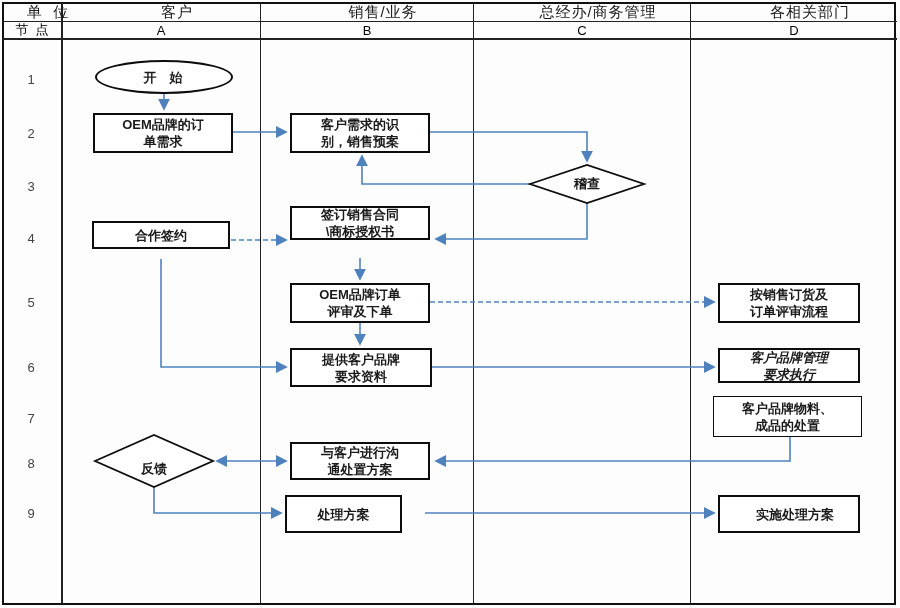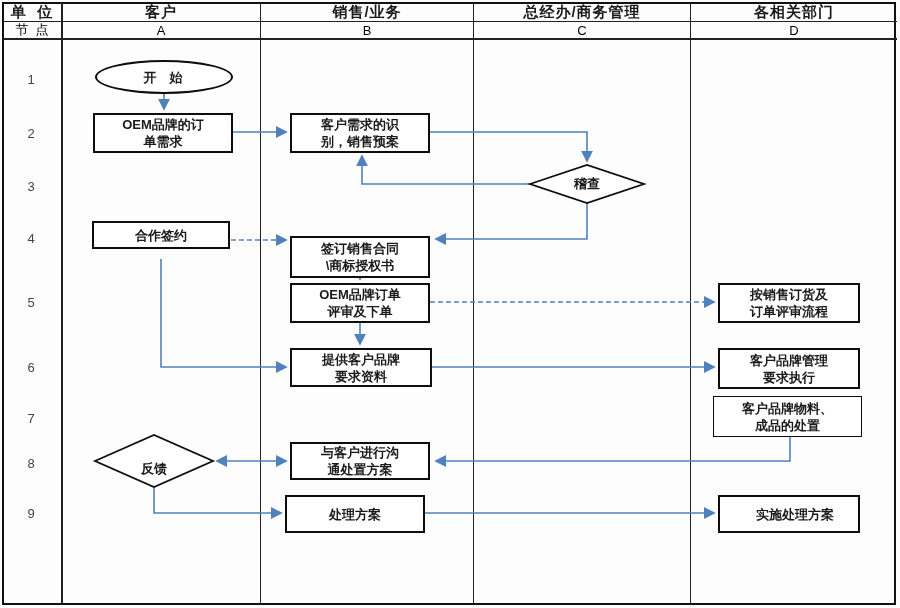--- a/index.html
+++ b/index.html
@@ -5,21 +5,21 @@
   html,body{margin:0;padding:0;background:#ffffff;}
   .canvas{
     position:relative;width:900px;height:608px;background:#fdfdfd;overflow:hidden;
     font-family:"Liberation Sans","DejaVu Sans",sans-serif;color:#1a1a1a;
   }
   .frame{position:absolute;left:2px;top:2px;width:894px;height:603px;
     border:2px solid #111;box-sizing:border-box;}
   .vline{position:absolute;top:3px;height:601px;background:#222;}
   .hline{position:absolute;left:3px;width:894px;background:#222;}
   .hcell{position:absolute;display:flex;align-items:center;justify-content:center;
-    font-weight:bold;font-size:15px;white-space:pre;letter-spacing:1px;}
+    font-weight:normal;font-size:15px;white-space:pre;letter-spacing:1px;padding-left:16px;}
   .hcell2{position:absolute;display:flex;align-items:center;justify-content:center;
     font-size:13px;color:#000000;white-space:pre;}
   .rownum{position:absolute;width:56px;left:3px;text-align:center;
     font-size:13px;color:#444;}
   .node{position:absolute;box-sizing:border-box;background:#fff;
     border:2px solid #0d0d0d;display:flex;align-items:center;justify-content:center;
     text-align:center;font-size:13px;font-weight:bold;line-height:17px;
     white-space:pre;z-index:2;}
   .node.thin{border-width:1px;}
   .ellipse{border-radius:50%;letter-spacing:2px;}
@@ -93,33 +93,33 @@
     </g>
   </svg>
 
   <div class="node ellipse" style="left:95px;top:60px;width:138px;height:34px;">开  始</div>
 
   <div class="node" style="left:93px;top:113px;width:140px;height:40px;">OEM品牌的订
 单需求</div>
   <div class="node" style="left:290px;top:113px;width:140px;height:40px;font-family:Liberation Serif, serif;">客户需求的识
 别，销售预案</div>
   <div class="node" style="left:92px;top:221px;width:138px;height:28px;">合作签约</div>
-  <div class="node" style="left:290px;top:236px;width:140px;height:42px;">签订销售合同
+  <div class="node" style="left:290px;top:206px;width:140px;height:34px;">签订销售合同
 \商标授权书</div>
   <div class="node" style="left:290px;top:283px;width:140px;height:40px;">OEM品牌订单
 评审及下单</div>
   <div class="node" style="left:718px;top:283px;width:142px;height:40px;">按销售订货及
 订单评审流程</div>
   <div class="node" style="left:290px;top:348px;width:142px;height:39px;">提供客户品牌
 要求资料</div>
-  <div class="node" style="left:718px;top:348px;width:142px;height:41px;">客户品牌管理
+  <div class="node" style="left:718px;top:348px;width:142px;height:35px;font-style:italic;">客户品牌管理
 要求执行</div>
   <div class="node thin" style="left:713px;top:396px;width:149px;height:41px;">客户品牌物料、
 成品的处置</div>
   <div class="node" style="left:290px;top:442px;width:140px;height:38px;">与客户进行沟
 通处置方案</div>
-  <div class="node" style="left:285px;top:495px;width:140px;height:38px;">处理方案</div>
+  <div class="node" style="left:285px;top:495px;width:117px;height:38px;">处理方案</div>
   <div class="node" style="left:718px;top:495px;width:142px;height:38px;padding-left:12px;">实施处理方案</div>
 
   <div class="dlabel" style="left:547px;top:175px;width:80px;height:18px;">稽查</div>
   <div class="dlabel" style="left:114px;top:452px;width:80px;height:18px;margin-top:8px;">反馈</div>
 
 </div>
 
 </body></html>

